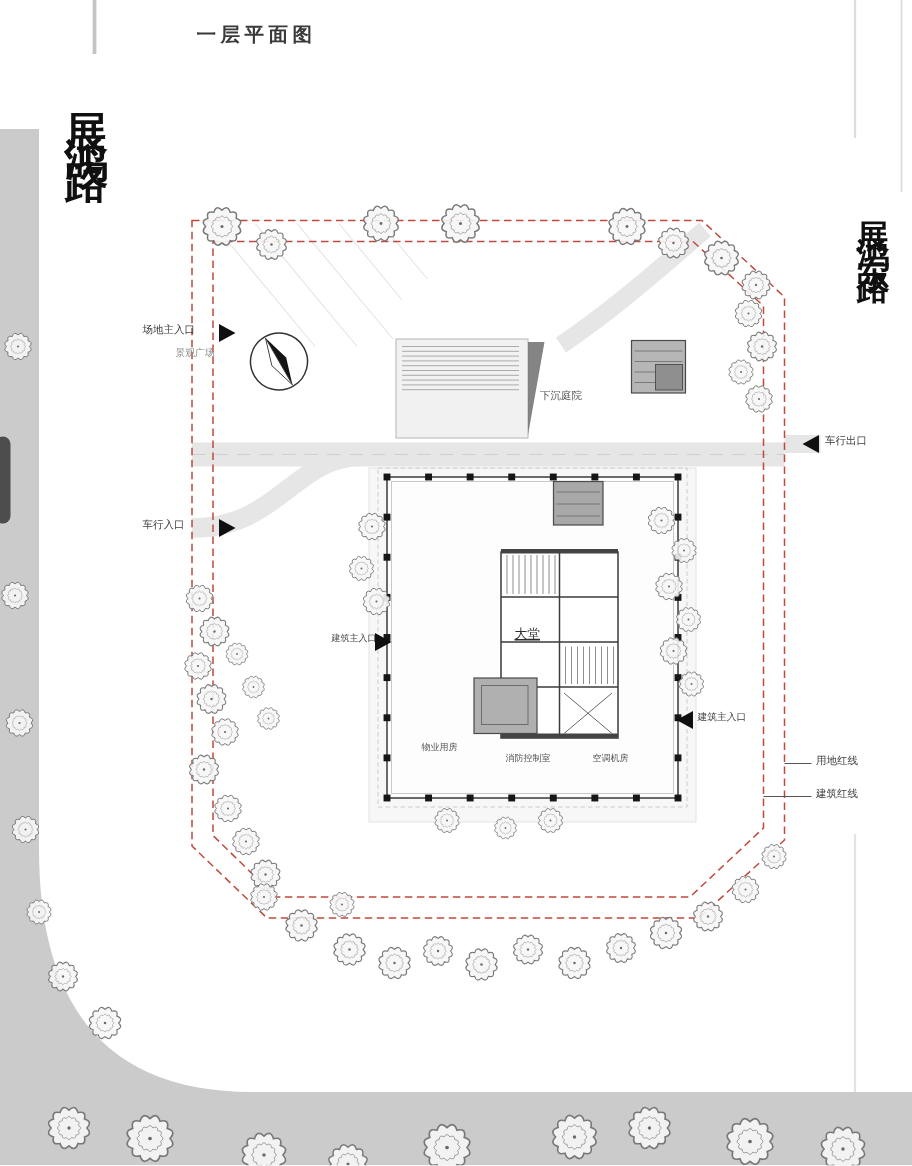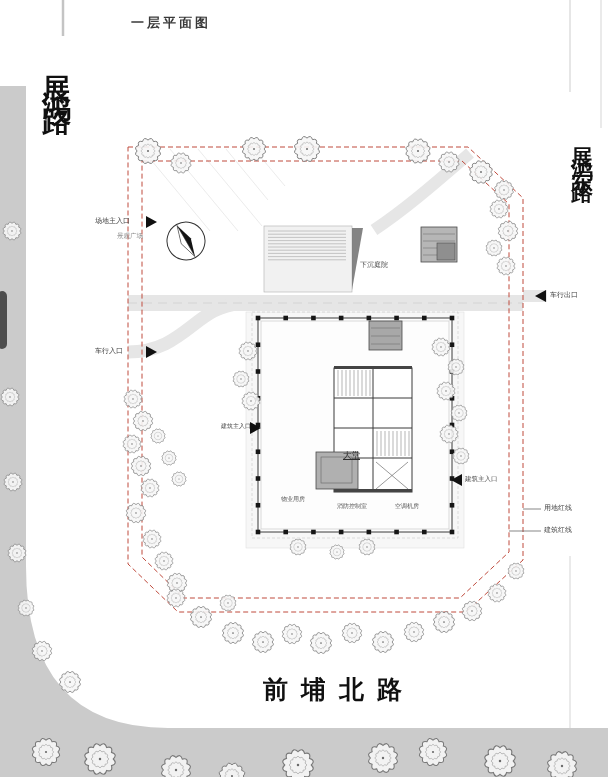--- a/index.html
+++ b/index.html
@@ -16,21 +16,21 @@
   .road-right{left:571px;top:130px;font-size:22px;letter-spacing:11px;}
   .road-bottom{left:263px;top:677px;font-size:25px;letter-spacing:13px;}
   .tiny{font-size:7px;color:#3f3f3f;}
   .site-ent{left:95px;top:217px;}
   .plaza{left:117px;top:233px;font-size:6.5px;color:#8a8a8a;}
   .veh-in{left:95px;top:347px;}
   .veh-out{left:550px;top:291px;}
   .sunken{left:360px;top:261px;color:#555;}
   .land-line{left:544px;top:504px;}
   .bldg-line{left:544px;top:526px;}
-  .lobby{left:343px;top:451px;font-size:8.5px;color:#2e2e2e;text-decoration:underline;}
+  .lobby{left:343px;top:418px;font-size:8.5px;color:#2e2e2e;text-decoration:underline;}
   .bent-l{left:221px;top:423px;font-size:6px;}
   .bent-r{left:465px;top:476px;font-size:6.5px;}
   .room{font-size:6px;color:#555;}
   .room1{left:281px;top:496px;}
   .room2{left:337px;top:503px;}
   .room3{left:395px;top:503px;}
 </style>
 </head>
 <body>
 
@@ -270,21 +270,20 @@
         <use href="#tree-proto" transform="translate(500,761) scale(0.95)"></use>
         <use href="#tree-proto" transform="translate(562,766) scale(0.9)"></use>
       </g>
 
   <rect x="-3" y="291" width="10" height="58" rx="5" fill="#4d4d4d"></rect>
 </svg>
 
 <div class="lbl title">一层平面图</div>
 <div class="lbl v road-name road-left">展鸿路</div>
 <div class="lbl v road-name road-right">展鸿东路</div>
-<div class="lbl road-name road-bottom">前埔北路</div>
 
 <div class="lbl tiny site-ent">场地主入口</div>
 <div class="lbl plaza">景观广场</div>
 <div class="lbl tiny veh-in">车行入口</div>
 <div class="lbl tiny veh-out">车行出口</div>
 <div class="lbl tiny sunken">下沉庭院</div>
 <div class="lbl tiny land-line">用地红线</div>
 <div class="lbl tiny bldg-line">建筑红线</div>
 <div class="lbl lobby">大堂</div>
 <div class="lbl tiny bent-l">建筑主入口</div>

